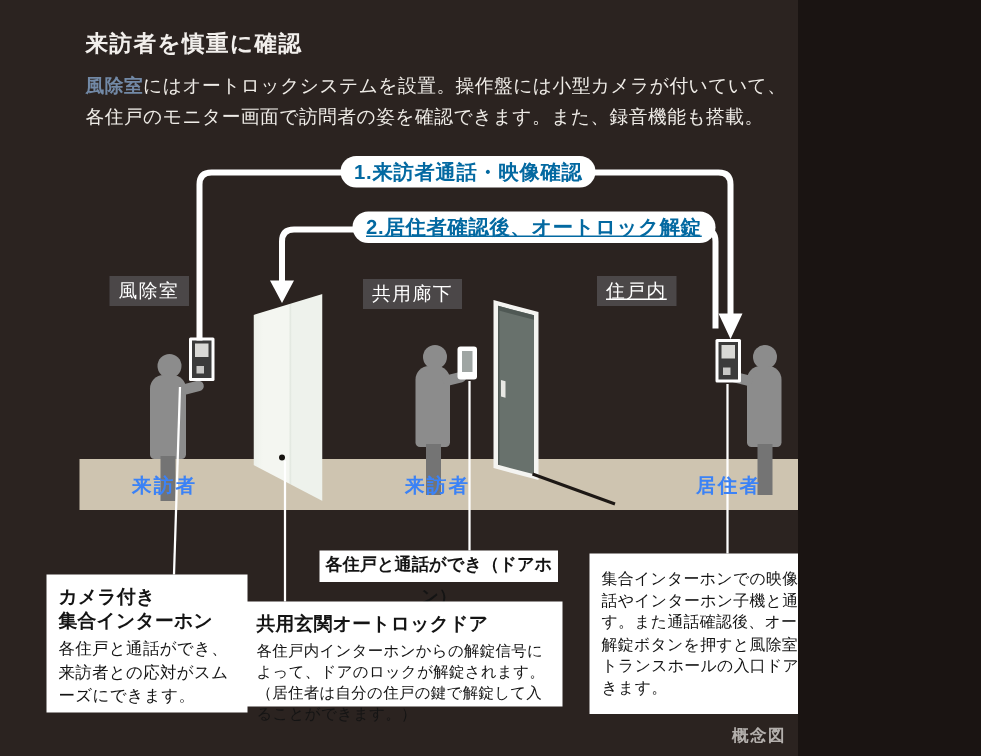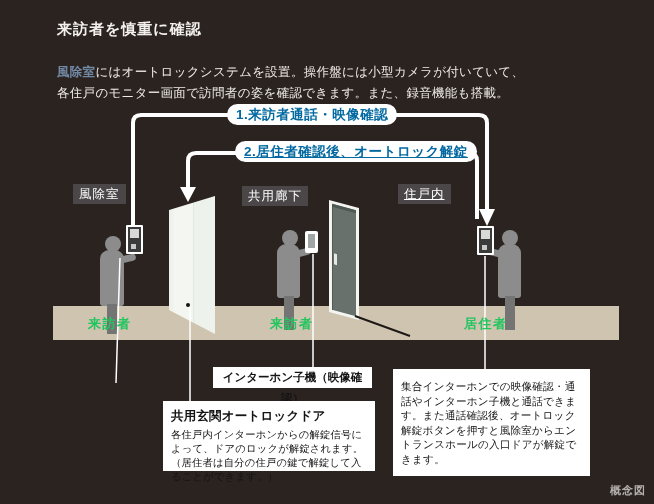--- a/index.html
+++ b/index.html
@@ -1,29 +1,29 @@
 <!DOCTYPE html>
 <html><head>
 <meta charset="utf-8">
 <style>
   html,body{margin:0;padding:0;background:#1a1412;}
   .stage{
-    position:relative;width:654px;height:504px;overflow:hidden;
+    position:relative;width:532px;height:504px;overflow:hidden;
     background:#2b2320;
     font-family:"Liberation Sans","DejaVu Sans",sans-serif;
   }
   
   .hdr{position:absolute;left:57px;top:20px;width:480px;color:#f2efec;}
   .title{font-size:15px;font-weight:bold;letter-spacing:1px;}
-  .para{margin-top:23px;font-family:Liberation Serif, serif;
+  .para{margin-top:9px;font-family:Liberation Mono, monospace;
         font-size:12.5px;line-height:21px;letter-spacing:0.3px;color:#efece7;}
   .para .hl{color:#7289a6;font-weight:bold;}
   
   .floor{position:absolute;left:53px;top:306px;width:566px;height:34px;background:#cec4b0;}
-  .floor-label{position:absolute;top:315px;font-size:13px;font-weight:600;color:#22c55e;letter-spacing:1.5px;}
+  .floor-label{position:absolute;top:315px;font-size:13px;font-weight:600;color:#3b82f6;letter-spacing:1.5px;}
   
   .area-label{position:absolute;background:#4b4748;color:#fff;font-size:12.5px;
       padding:3px 6px;letter-spacing:1px;line-height:14px;}
   
   .door-white{
     position:absolute;left:166px;top:194px;width:51px;height:142px;
     clip-path:polygon(3px 16px,49px 2px,49px 140px,3px 116px);
     background:linear-gradient(90deg,#e9ede6 0%,#f4f6f1 18%,#f4f6f1 52%,#e2e8e0 54%,#eef2ec 56%,#eef2ec 100%);
   }
   .door-dark{
@@ -142,22 +142,26 @@
   <div class="pill" style="left:235px;top:141px;text-decoration:underline;">2.居住者確認後、オートロック解錠</div>
 
   <div class="area-label" style="left:73px;top:184px;">風除室</div>
   <div class="area-label" style="left:242px;top:186px;">共用廊下</div>
   <div class="area-label" style="left:398px;top:184px;text-decoration:underline;">住戸内</div>
 
   <div class="floor-label" style="left:88px;">来訪者</div>
   <div class="floor-label" style="left:270px;">来訪者</div>
   <div class="floor-label" style="left:464px;">居住者</div>
 
+  <div class="callout" style="left:31px;top:383px;width:118px;height:78px;">
+    <div class="c-title"><span>カメラ付き</span><br><span>集合インターホン</span></div>
+    <div class="c-body" style="font-size:11px;line-height:15.5px;">各住戸と通話ができ、来訪者との応対がスムーズにできます。</div>
+  </div>
 
-  <div class="mini-label" style="left:213px;top:367px;width:159px;height:21px;">インターホン子機（映像確認）</div>
+  <div class="mini-label" style="left:213px;top:367px;width:159px;height:21px;">各住戸と通話ができ（ドアホン）</div>
 
   <div class="callout" style="left:163px;top:401px;width:196px;height:56px;">
     <div class="c-title">共用玄関オートロックドア</div>
     <div class="c-body" style="font-size:10.3px;line-height:14px;">各住戸内インターホンからの解錠信号によって、ドアのロックが解錠されます。（居住者は自分の住戸の鍵で解錠して入ることができます。）</div>
   </div>
 
   <div class="callout" style="left:393px;top:369px;width:181px;height:93px;">
     <div class="c-body">集合インターホンでの映像確認・通話やインターホン子機と通話できます。また通話確認後、オートロック解錠ボタンを押すと風除室からエントランスホールの入口ドアが解錠できます。</div>
   </div>
 

